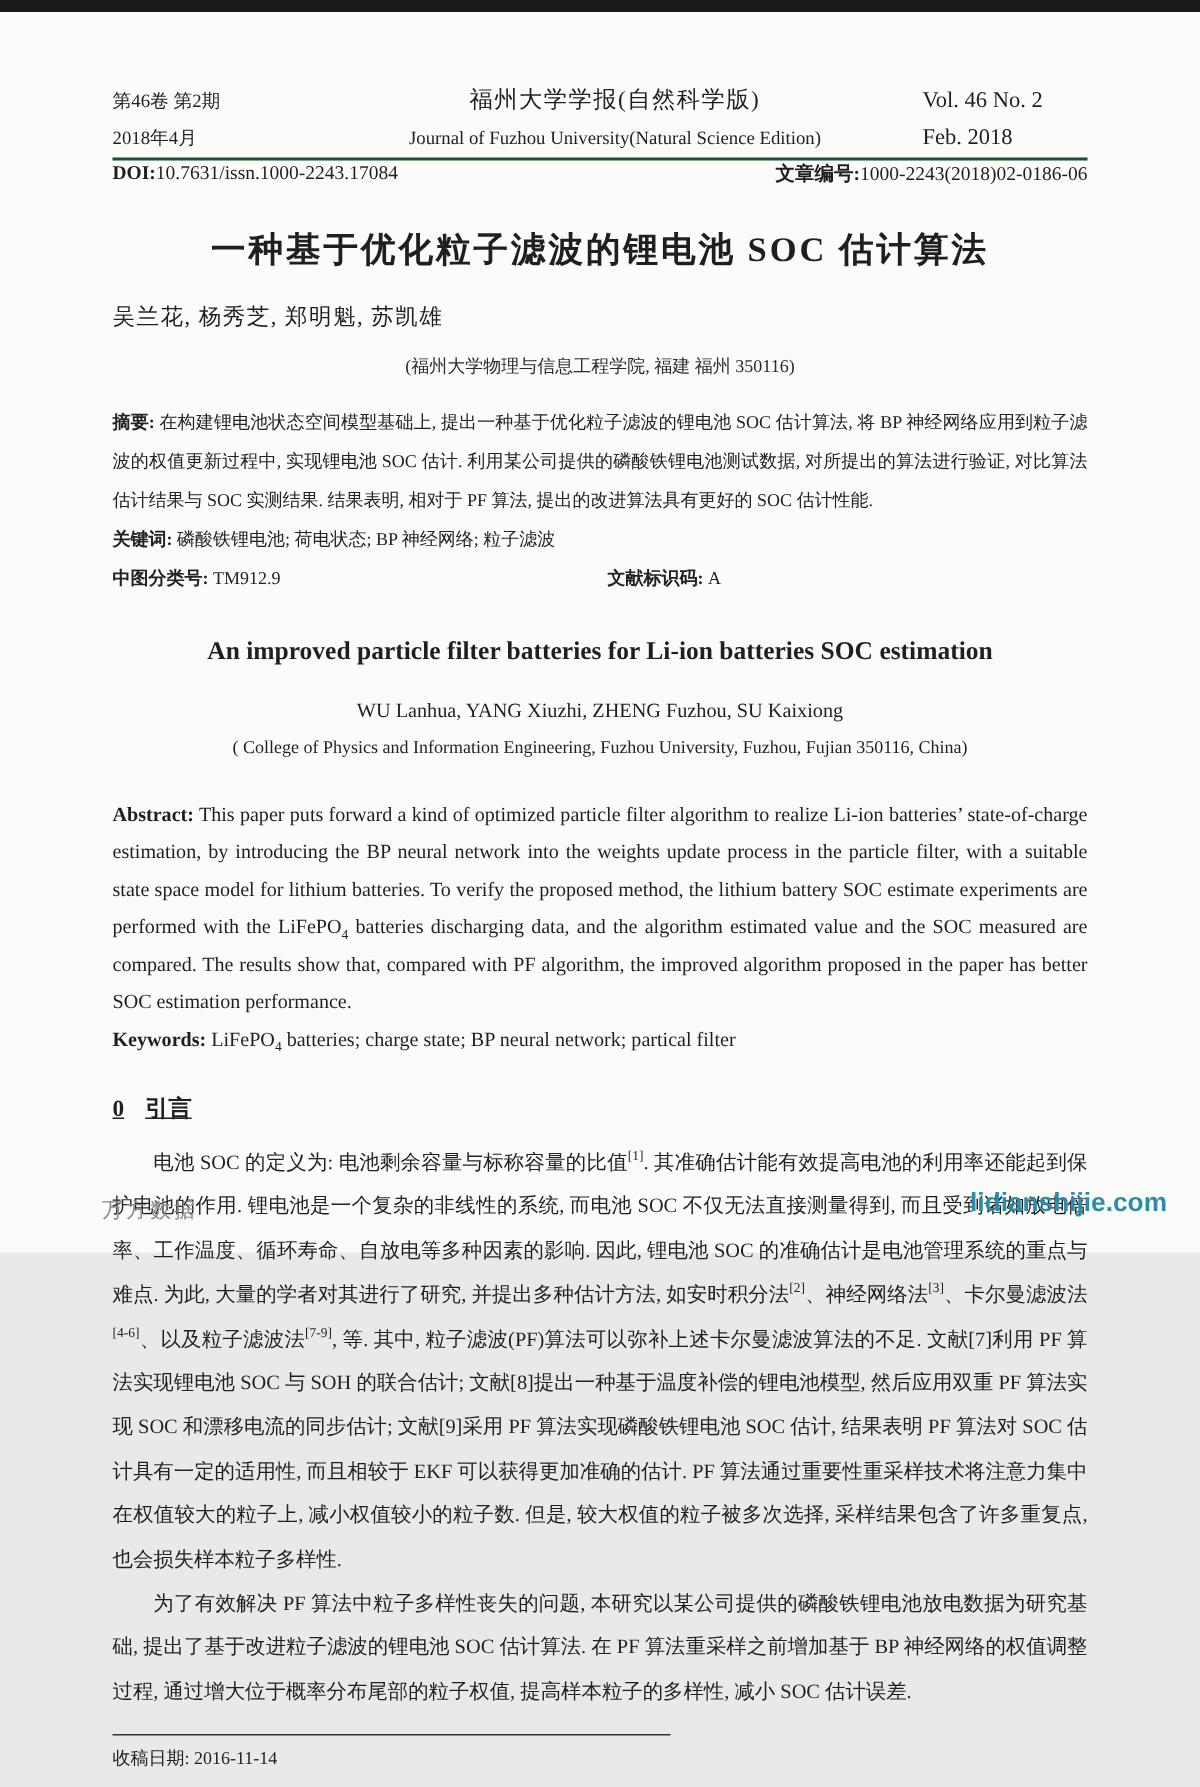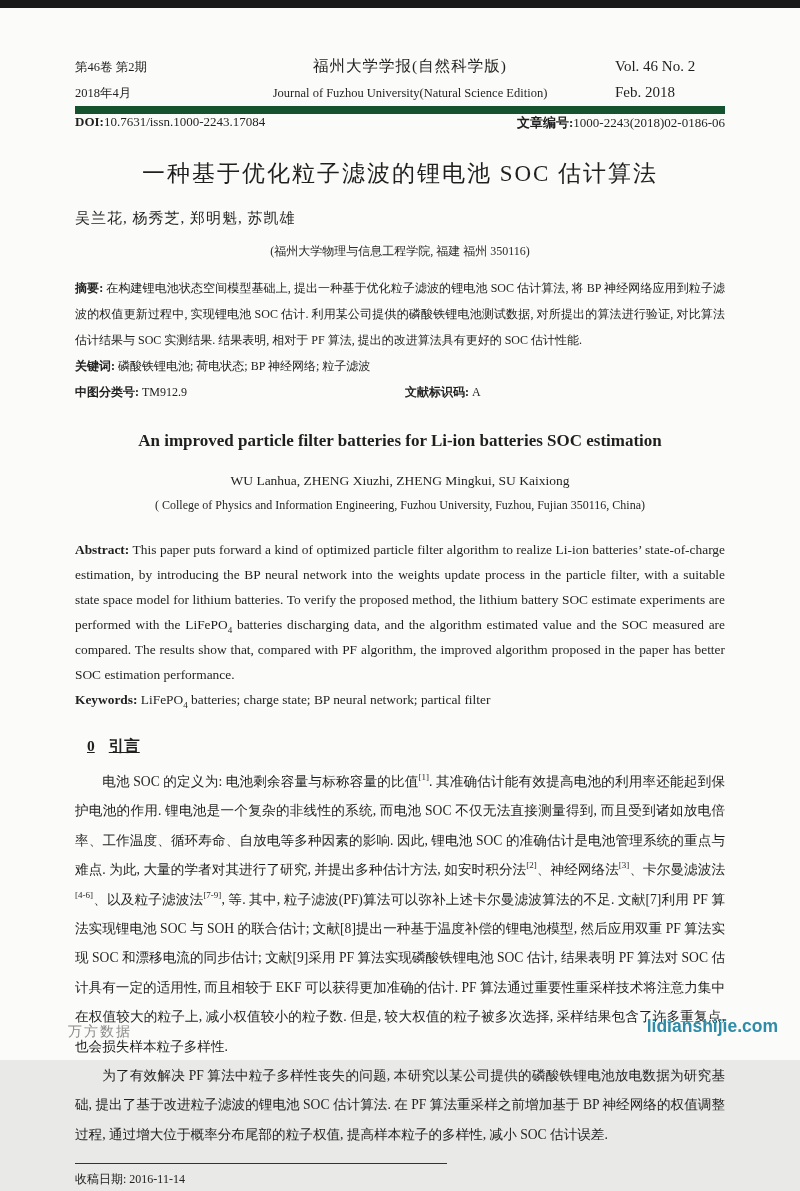--- a/index.html
+++ b/index.html
@@ -5,69 +5,69 @@
   html,body{margin:0;padding:0;}
   body{
     width:800px;height:1191px;
     background:#e9e9e7;
     font-family:"Liberation Serif","DejaVu Serif",serif;
     color:#1f1f1f;
     overflow:hidden;
   }
   .page{
     position:relative;
-    width:800px;height:1060px;
+    width:800px;height:835px;
     background:#fbfbf9;
     box-sizing:border-box;
   }
   .scan-edge-top{
     position:absolute;top:0;left:0;width:800px;height:8px;
     background:#191919;
   }
   .content{
     width:650px;margin:0 auto;padding-top:56px;
   }
   
   .masthead{width:100%;}
   .mast-row{display:flex;align-items:baseline;}
   .mast-left{width:130px;text-align:left;font-size:12.5px;}
   .mast-center{flex:1;text-align:center;}
   .mast-right{width:110px;text-align:left;font-size:15px;}
   .mast-row1 .mast-center{font-size:15.5px;letter-spacing:1px;}
-  .mast-row2{margin-top:7px;padding-bottom:4px;border-bottom:8px solid #14532d;}
+  .mast-row2{margin-top:7px;padding-bottom:4px;border-bottom:2px solid #14532d;}
   .mast-row2 .mast-center{font-size:12.5px;}
   
   .doi-row{
     display:flex;justify-content:space-between;
     font-size:13px;
   }
   .lbl-b{font-weight:bold;}
   
   .title-cn{
     margin:26px 0 0 0;text-align:center;
-    font-size:23px;font-weight:normal;letter-spacing:2px;
+    font-size:23px;font-weight:bold;letter-spacing:2px;
   }
   .authors-cn{margin-top:20px;text-align:left;font-size:15px;letter-spacing:1px;}
   .affil-cn{margin-top:15px;text-align:center;font-size:12px;color:#2a2a2a;}
   
   .abstract-cn{margin-top:15px;font-size:12px;line-height:26px;text-align:justify;color:#222;}
   .abstract-cn p{margin:0;}
   .clc-row{display:flex;margin-top:0;}
   .clc-left{width:330px;}
   
   .title-en{
     margin:26px 0 0 0;text-align:center;
     font-size:17px;font-weight:bold;
   }
   .authors-en{margin-top:22px;text-align:center;font-size:13.5px;}
   .affil-en{margin-top:9px;text-align:center;font-size:12px;}
   .abstract-en{margin-top:24px;font-size:13.4px;line-height:25px;text-align:justify;}
   .abstract-en p{margin:0;}
   
-  .section-heading{margin:24px 0 0 12px;font-size:15.5px;font-weight:bold;text-decoration:underline;}
+  .section-heading{margin:24px 0 0 0;font-size:15.5px;font-weight:bold;text-decoration:underline;}
   .section-heading .sec-num{margin-right:14px;}
   .body-par{margin:10px 0 0 0;font-size:13.6px;line-height:29.4px;text-align:justify;text-indent:2em;}
   .body-par + .body-par{margin-top:0;}
   sup{font-size:9px;line-height:0;}
   sub{font-size:9px;line-height:0;}
   
   .footnote{margin-top:14px;}
   .footnote-rule{width:372px;border:none;border-top:1.5px solid #333;margin:0 0 4px 0;}
   .footnote p{margin:0;font-size:12px;line-height:23.5px;color:#222;}
   
@@ -115,21 +115,21 @@
     <div class="abstract-cn">
       <p><span class="lbl-b">摘要:</span> <span>在构建锂电池状态空间模型基础上, 提出一种基于优化粒子滤波的锂电池 SOC 估计算法, 将 BP 神经网络应用到粒子滤波的权值更新过程中, 实现锂电池 SOC 估计. 利用某公司提供的磷酸铁锂电池测试数据, 对所提出的算法进行验证, 对比算法估计结果与 SOC 实测结果. 结果表明, 相对于 PF 算法, 提出的改进算法具有更好的 SOC 估计性能.</span></p>
       <p><span class="lbl-b">关键词:</span> <span>磷酸铁锂电池; 荷电状态; BP 神经网络; 粒子滤波</span></p>
       <div class="clc-row">
         <div class="clc-left"><span class="lbl-b">中图分类号:</span> <span>TM912.9</span></div>
         <div><span class="lbl-b">文献标识码:</span> <span>A</span></div>
       </div>
     </div>
 
     <h2 class="title-en">An improved particle filter batteries for Li-ion batteries SOC estimation</h2>
-    <div class="authors-en">WU Lanhua, ZHENG Xiuzhi, ZHENG Mingkui, SU Kaixiong</div>
+    <div class="authors-en">WU Lanhua, YANG Xiuzhi, ZHENG Fuzhou, SU Kaixiong</div>
     <div class="affil-en">( College of Physics and Information Engineering, Fuzhou University, Fuzhou, Fujian 350116, China)</div>
 
     <div class="abstract-en">
       <p><span class="lbl-b">Abstract:</span><span> This paper puts forward a kind of optimized particle filter algorithm to realize Li-ion batteries’ state-of-charge estimation, by introducing the BP neural network into the weights update process in the particle filter, with a suitable state space model for lithium batteries. To verify the proposed method, the lithium battery SOC estimate experiments are performed with the LiFePO</span><sub>4</sub><span> batteries discharging data, and the algorithm estimated value and the SOC measured are compared. The results show that, compared with PF algorithm, the improved algorithm proposed in the paper has better SOC estimation performance.</span></p>
       <p><span class="lbl-b">Keywords:</span><span> LiFePO</span><sub>4</sub><span> batteries; charge state; BP neural network; partical filter</span></p>
     </div>
 
     <h3 class="section-heading"><span class="sec-num">0</span><span>引言</span></h3>
 
     <p class="body-par"><span>电池 SOC 的定义为: 电池剩余容量与标称容量的比值</span><sup>[1]</sup><span>. 其准确估计能有效提高电池的利用率还能起到保护电池的作用. 锂电池是一个复杂的非线性的系统, 而电池 SOC 不仅无法直接测量得到, 而且受到诸如放电倍率、工作温度、循环寿命、自放电等多种因素的影响. 因此, 锂电池 SOC 的准确估计是电池管理系统的重点与难点. 为此, 大量的学者对其进行了研究, 并提出多种估计方法, 如安时积分法</span><sup>[2]</sup><span>、神经网络法</span><sup>[3]</sup><span>、卡尔曼滤波法</span><sup>[4-6]</sup><span>、以及粒子滤波法</span><sup>[7-9]</sup><span>, 等. 其中, 粒子滤波(PF)算法可以弥补上述卡尔曼滤波算法的不足. 文献[7]利用 PF 算法实现锂电池 SOC 与 SOH 的联合估计; 文献[8]提出一种基于温度补偿的锂电池模型, 然后应用双重 PF 算法实现 SOC 和漂移电流的同步估计; 文献[9]采用 PF 算法实现磷酸铁锂电池 SOC 估计, 结果表明 PF 算法对 SOC 估计具有一定的适用性, 而且相较于 EKF 可以获得更加准确的估计. PF 算法通过重要性重采样技术将注意力集中在权值较大的粒子上, 减小权值较小的粒子数. 但是, 较大权值的粒子被多次选择, 采样结果包含了许多重复点, 也会损失样本粒子多样性.</span></p>

